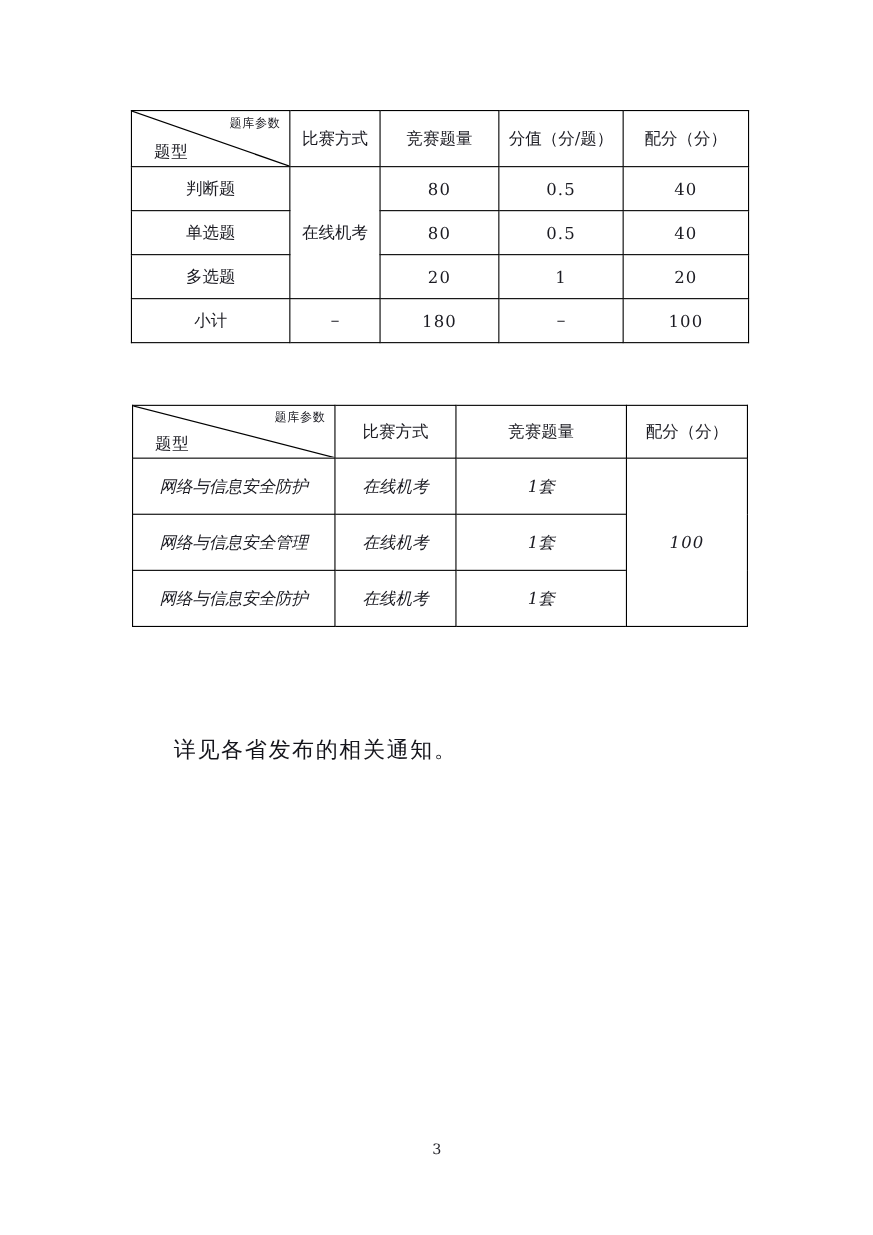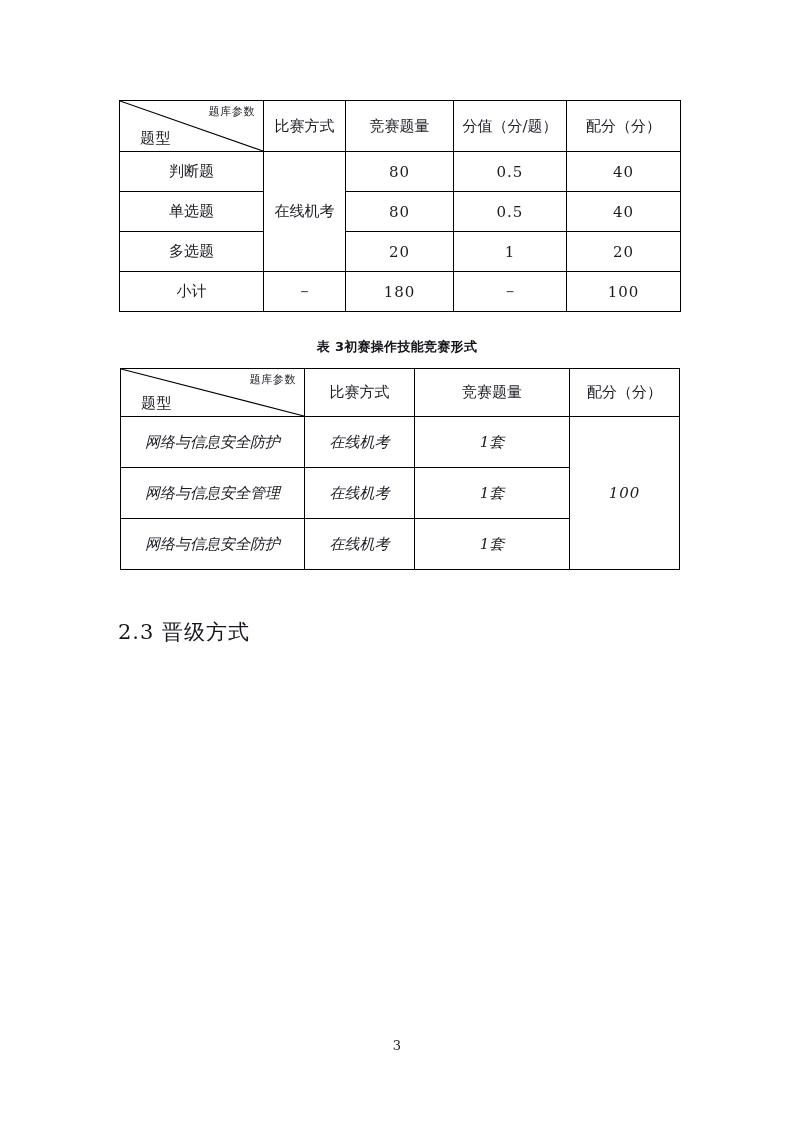--- a/index.html
+++ b/index.html
@@ -188,21 +188,20 @@
       <tr class="drow">
         <td class="c0">小计</td>
         <td class="c1">－</td>
         <td class="c2 num">180</td>
         <td class="c3">－</td>
         <td class="c4 num">100</td>
       </tr>
     </tbody>
   </table>
 
-  <div id="table3-caption">表 3初赛操作技能竞赛形式</div>
 
   <table class="tbl" id="table-skill-form">
     <tbody>
       <tr class="hrow">
         <td class="c0 diag">
           <svg class="diag-line" viewBox="0 0 183 47" preserveAspectRatio="none">
             <line x1="0" y1="0" x2="183" y2="47" stroke="#000000" stroke-width="1.1"></line>
           </svg>
           <span class="lbl-param">题库参数</span>
           <span class="lbl-type">题型</span>
@@ -226,17 +225,17 @@
       </tr>
 
       <tr class="drow">
         <td class="c0">网络与信息安全防护</td>
         <td class="c1">在线机考</td>
         <td class="c2">1套</td>
       </tr>
     </tbody>
   </table>
 
-  <div id="section-heading">2.3 晋级方式</div>
+  <div id="section-paragraph">详见各省发布的相关通知。</div>
 
   <div id="page-number">3</div>
 
 </div>
 
 </body></html>

